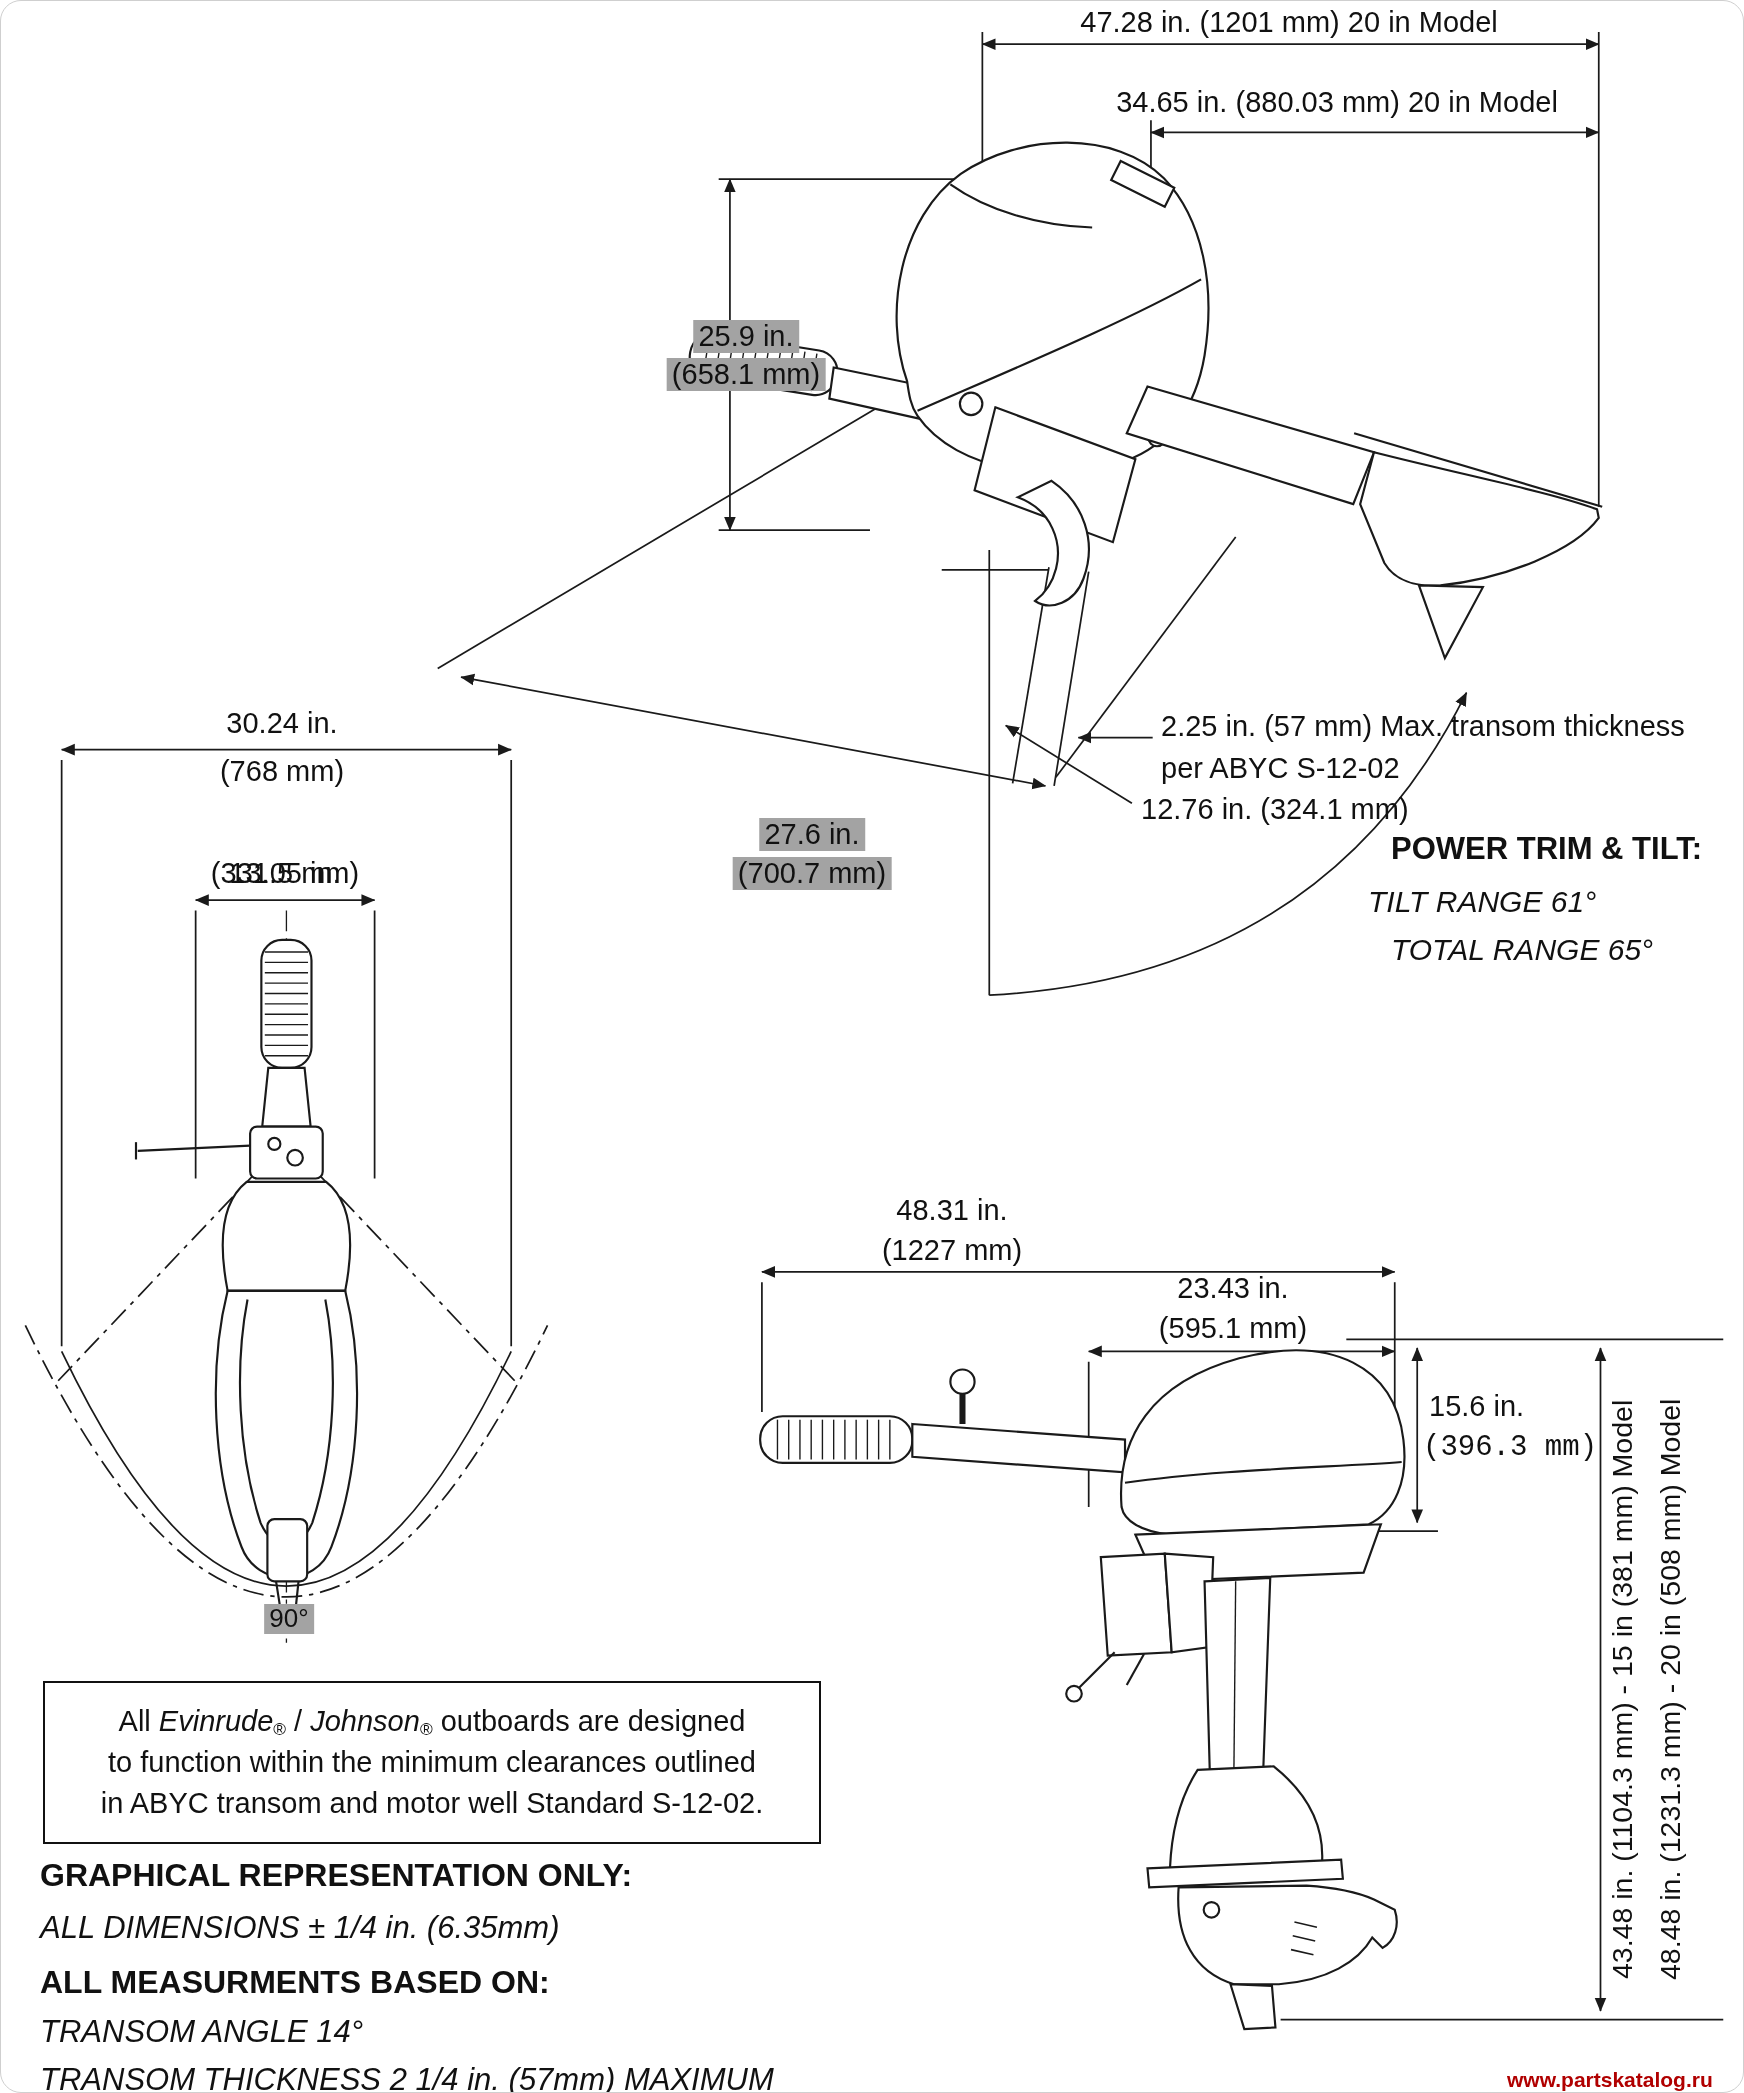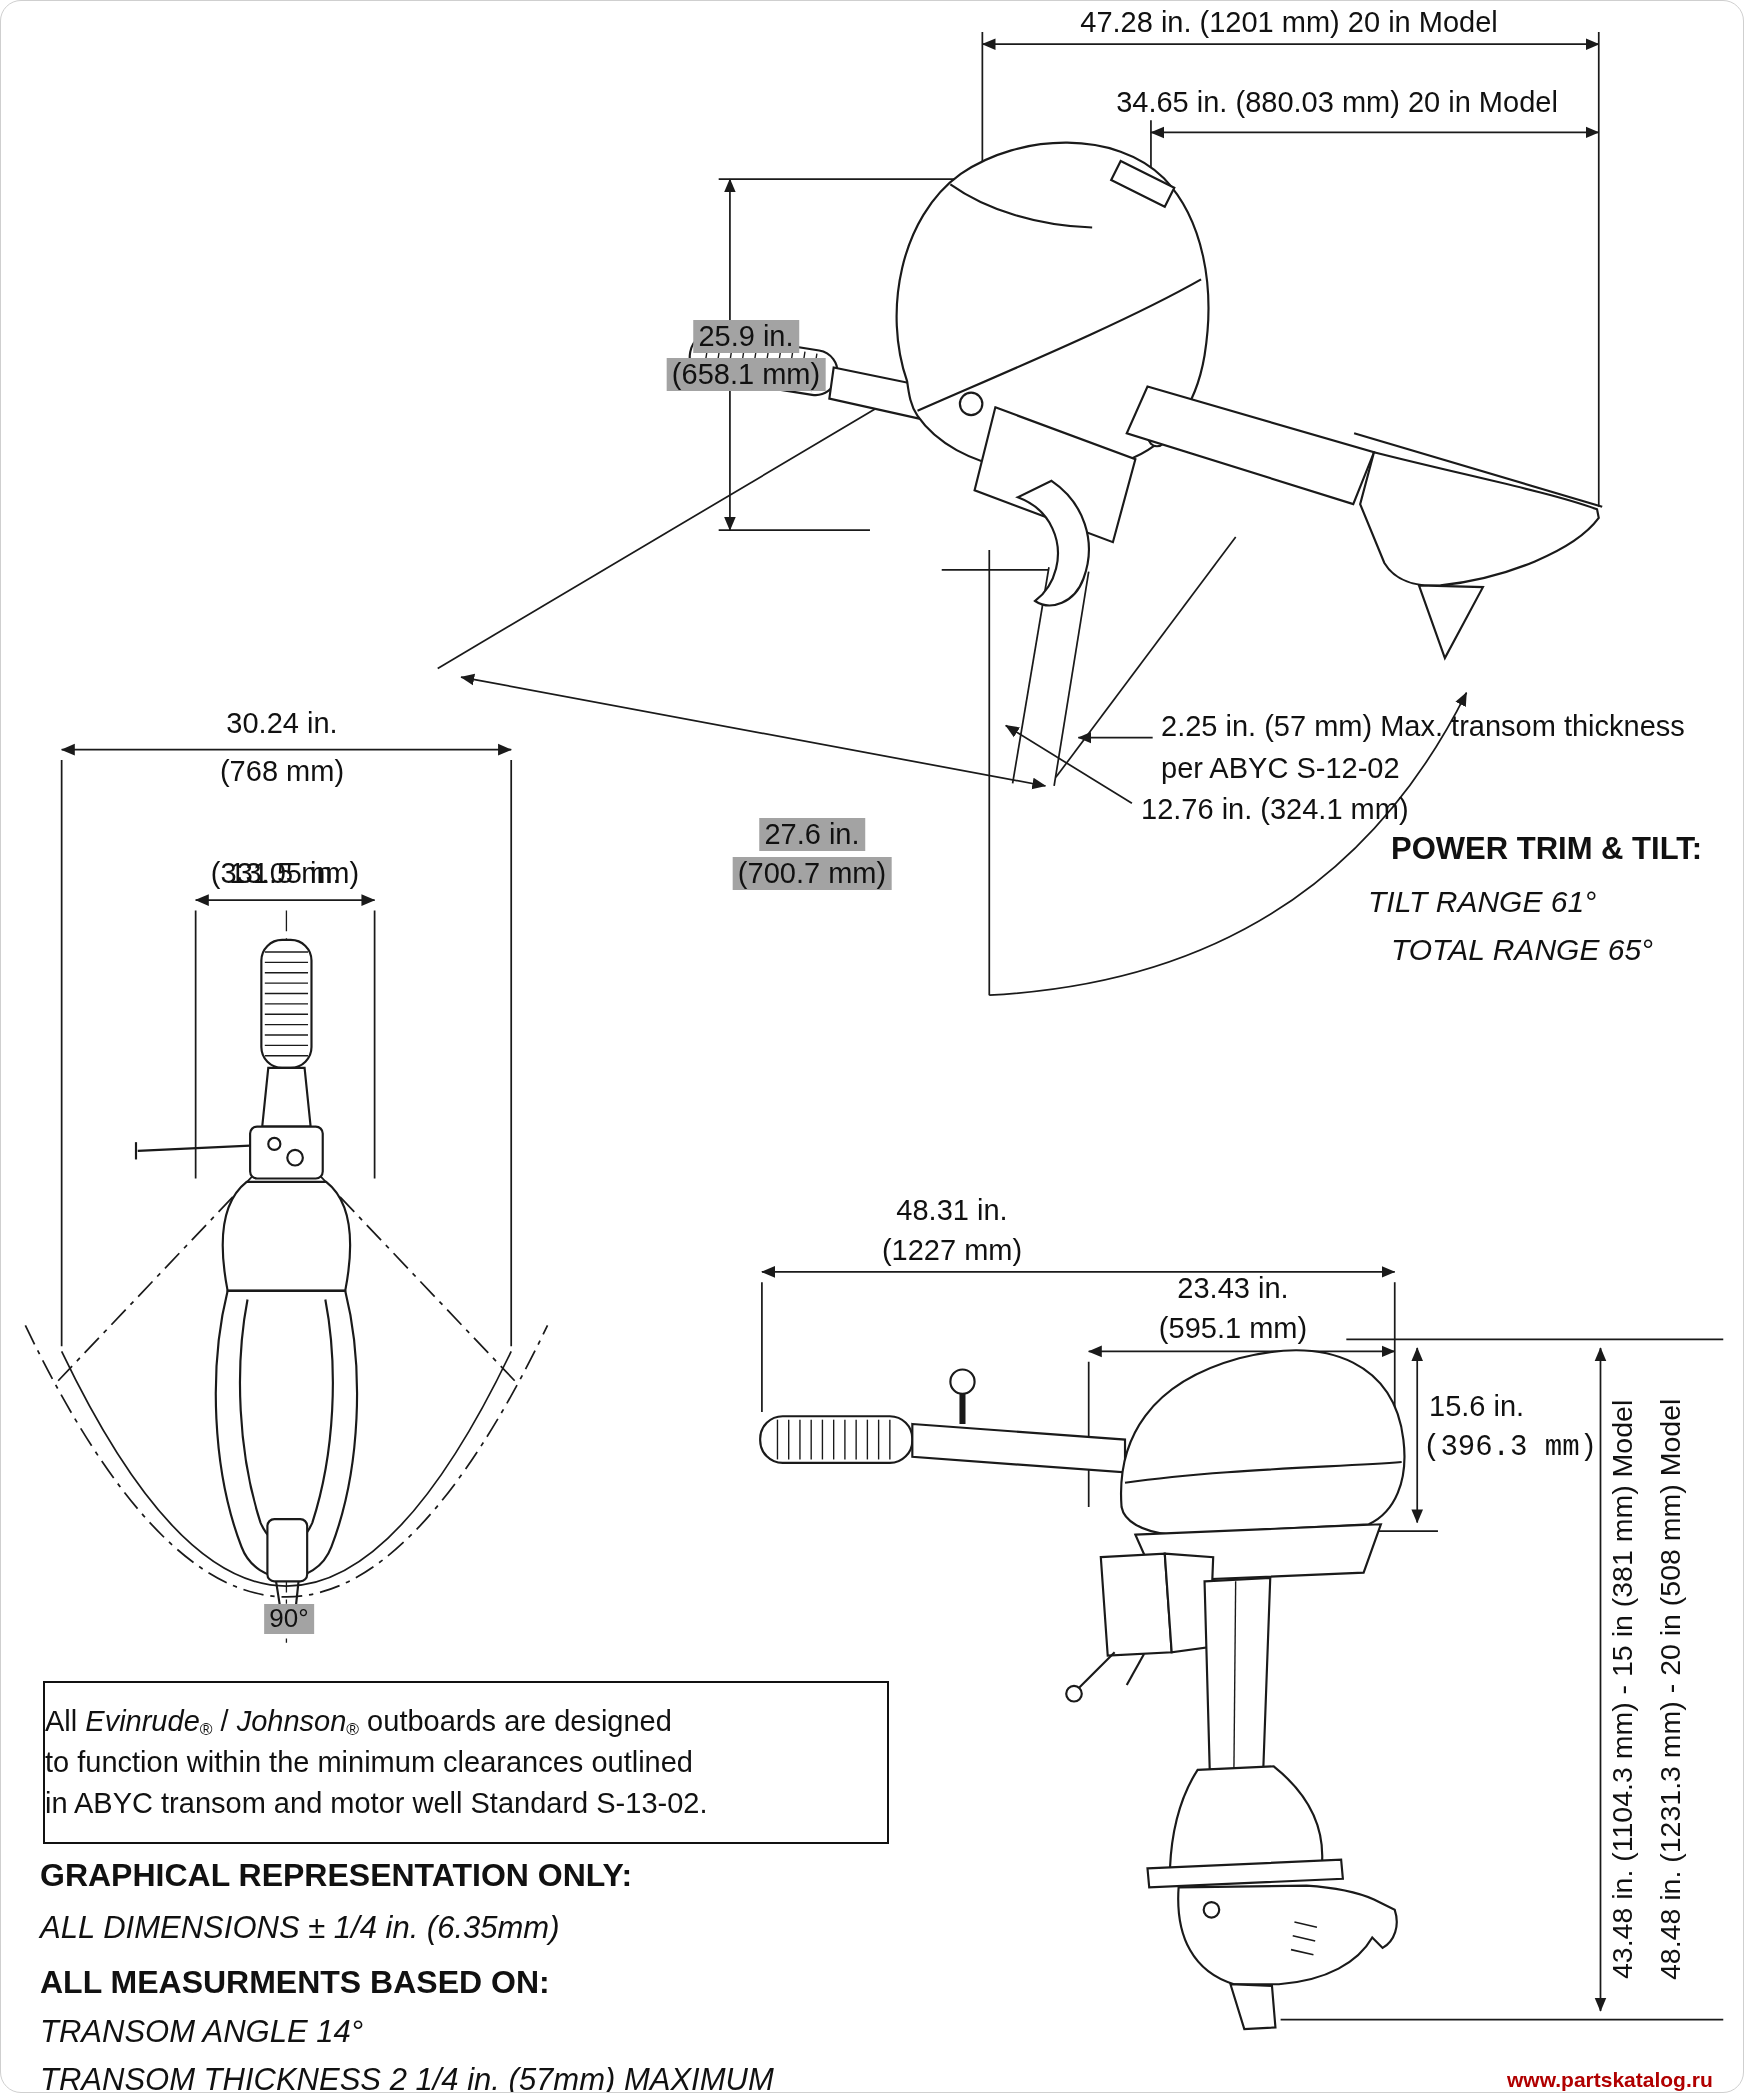--- a/index.html
+++ b/index.html
@@ -12,23 +12,23 @@
   .c    { transform:translateX(-50%); }
   .b    { font-weight:bold; }
   .i    { font-style:italic; }
   .bg   { background:#a3a3a3; padding:0 5.2px;margin-top:28px; }
   .f30  { font-size:26px; }
   .f35  { font-size:30px; }
   .f36  { font-size:31px; }
   .f37  { font-size:32px; }
   .vert { writing-mode:vertical-rl; transform:rotate(180deg); font-size:28.5px;
           height:674px; text-align:center; }
-  .box  { position:absolute; left:42px; top:1680px; width:846px; height:163px;
+  .box  { position:absolute; left:42px; top:1680px; width:778px; height:163px;
           border:2.6px solid #111; display:flex; flex-direction:column; justify-content:center;
-          text-align:left; font-size:29px; line-height:1.42; background:#fff; }
+          text-align:center; font-size:29px; line-height:1.42; background:#fff; }
   .reg  { font-size:17.3px; vertical-align:-3.5px; }
   .wm   { position:absolute; left:1506px; top:2067px; color:#b00000; font-weight:bold; font-size:21px; }
 </style>
 </head>
 <body>
 
 <div class="page">
 
   <svg class="art" width="1744" height="2093" viewBox="0 0 2017 2421">
     <defs>
@@ -213,21 +213,21 @@
   <div class="lbl c" style="left:1232px; top:1271px;">23.43 in.</div>
   <div class="lbl c" style="left:1232px; top:1311px;">(595.1 mm)</div>
   <div class="lbl" style="left:1428px; top:1389px;">15.6 in.</div>
   <div class="lbl" style="left:1422px; top:1430px;font-family:Liberation Mono, monospace;">(396.3 mm)</div>
   <div class="lbl vert" style="left:1605px; top:1351px;">43.48 in. (1104.3 mm) - 15 in (381 mm) Model</div>
   <div class="lbl vert" style="left:1653px; top:1351px;">48.48 in. (1231.3 mm) - 20 in (508 mm) Model</div>
 
   <div class="box">
     <div><span>All </span><i>Evinrude</i><span class="reg">®</span><span> / </span><i>Johnson</i><span class="reg">®</span><span> outboards are designed</span></div>
     <div>to function within the minimum clearances outlined</div>
-    <div>in ABYC transom and motor well Standard S-13-02.</div>
+    <div>in ABYC transom and motor well Standard S-12-02.</div>
   </div>
 
   <div class="lbl b f37" style="left:39px; top:1856px;">GRAPHICAL REPRESENTATION ONLY:</div>
   <div class="lbl i f36" style="left:39px; top:1909px;text-align:center;">ALL DIMENSIONS ± 1/4 in. (6.35mm)</div>
   <div class="lbl b f37" style="left:39px; top:1963px;">ALL MEASURMENTS BASED ON:</div>
   <div class="lbl i f36" style="left:39px; top:2013px;text-align:center;">TRANSOM ANGLE 14°</div>
   <div class="lbl i f36" style="left:39px; top:2061px;">TRANSOM THICKNESS 2 1/4 in. (57mm) MAXIMUM</div>
 
   <div class="wm">www.partskatalog.ru</div>
 

